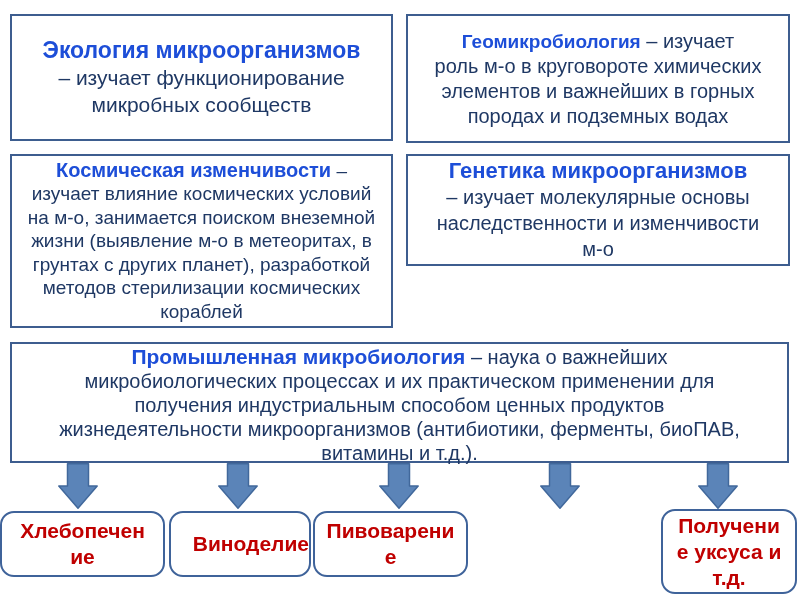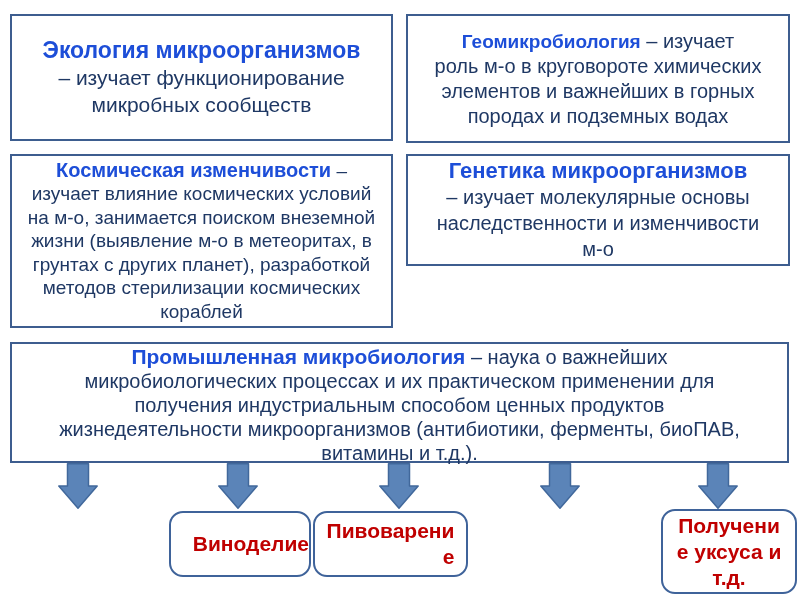--- a/index.html
+++ b/index.html
@@ -27,21 +27,21 @@
   .box-e .t{font-size:21px;}
   .arrow{position:absolute;width:40px;height:46px;top:463px;}
   .app{
     position:absolute;background:#ffffff;border:2.5px solid #3f639a;border-radius:14px;
     display:flex;align-items:center;justify-content:center;box-sizing:border-box;
     text-align:center;color:#c00000;font-weight:700;font-size:21px;line-height:26px;
     white-space:pre-line;
   }
   .app-1{left:0px;top:511px;width:165px;height:66px;}
   .app-2{left:169px;top:511px;width:142px;height:66px;justify-content:flex-end;}
-  .app-3{left:313px;top:511px;width:155px;height:66px;text-align:right;}
+  .app-3{left:313px;top:511px;width:155px;height:66px;}
   .app-4{left:471px;top:509px;width:186px;height:84px;}
   .app-5{left:661px;top:509px;width:136px;height:85px;}
 </style>
 </head>
 <body>
 
 <div class="slide">
 
   <div class="box box-a">
     <div class="box-text"><span class="t">Экология микроорганизмов</span><span class="b">
@@ -90,20 +90,22 @@
   <svg class="arrow" style="left:379px" viewBox="0 0 40 46">
       <polygon points="9.5,0.8 30.5,0.8 30.5,23 39.2,23 20,45.2 0.8,23 9.5,23" fill="#5b84b8" stroke="#41689b" stroke-width="1.5" stroke-linejoin="round"></polygon>
     </svg>
   <svg class="arrow" style="left:540px" viewBox="0 0 40 46">
       <polygon points="9.5,0.8 30.5,0.8 30.5,23 39.2,23 20,45.2 0.8,23 9.5,23" fill="#5b84b8" stroke="#41689b" stroke-width="1.5" stroke-linejoin="round"></polygon>
     </svg>
   <svg class="arrow" style="left:698px" viewBox="0 0 40 46">
       <polygon points="9.5,0.8 30.5,0.8 30.5,23 39.2,23 20,45.2 0.8,23 9.5,23" fill="#5b84b8" stroke="#41689b" stroke-width="1.5" stroke-linejoin="round"></polygon>
     </svg>
 
+  <div class="app app-1"><span>Хлебопечен
+ие</span></div>
   <div class="app app-2"><span>Виноделие</span></div>
   <div class="app app-3"><span>Пивоварени
 е</span></div>
   <div class="app app-5"><span>Получени
 е уксуса и
 т.д.</span></div>
 
 </div>
 
 </body></html>

